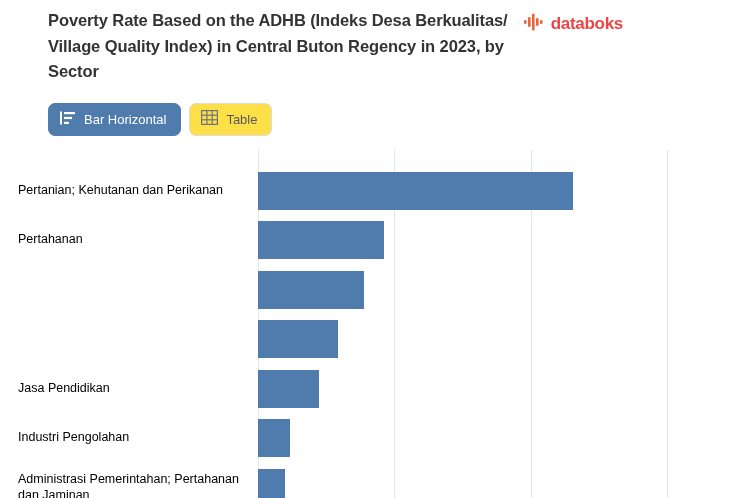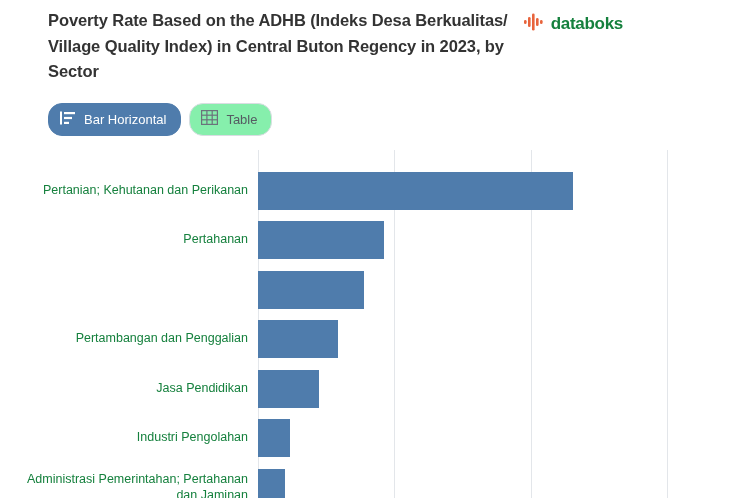--- a/index.html
+++ b/index.html
@@ -40,50 +40,50 @@
     gap: 5px;
     padding-top: 5px;
     white-space: nowrap;
   }
   .brand-mark {
     display: block;
   }
   .brand-name {
     font-size: 17px;
     font-weight: bold;
-    color: #15803d;
+    color: #ef4444;
     letter-spacing: -0.3px;
   }
 
   
   .toggles {
     display: flex;
     align-items: center;
     gap: 8px;
     margin: 18px 0 0 48px;
   }
   .toggle-btn {
     display: inline-flex;
     align-items: center;
     gap: 8px;
     height: 33px;
     padding: 0 14px 0 11px;
-    border-radius: 14px;
+    border-radius: 7px;
     font-size: 13px;
     cursor: pointer;
     border: 1px solid transparent;
     user-select: none;
   }
   .toggle-btn.active {
     background: #4F7CAC;
     color: #ffffff;
     border-color: #4F7CAC;
   }
   .toggle-btn.inactive {
-    background: #86efac;
+    background: #fde047;
     color: #555b62;
     border-color: #d9dde2;
   }
   .toggle-ico { display: block; }
 
   
   .chart-wrap {
     position: relative;
     margin-top: 14px;
     width: 753px;
@@ -124,24 +124,24 @@
   .labels {
     position: absolute;
     left: 0;
     top: 0;
     width: 258px;
     height: 350px;
   }
   .lbl {
     position: absolute;
     right: 10px;
-    text-align: right;
+    text-align: left;
     font-size: 12.5px;
     line-height: 1.25;
-    color: #15803d;
+    color: #000000;
     width: 230px;
   }
 </style>
 </head>
 <body>
 
 <div class="page">
 
   <div class="header">
     <div class="title">Poverty Rate Based on the ADHB (Indeks Desa Berkualitas/ Village Quality Index) in Central Buton Regency in 2023, by Sector</div>
@@ -182,21 +182,20 @@
         </svg>
       </span>
       <span>Table</span>
     </div>
   </div>
 
   <div class="chart-wrap">
     <div class="labels">
         <div class="lbl" style="top: 33px;">Pertanian; Kehutanan dan Perikanan</div>
         <div class="lbl" style="top: 82.5px;">Pertahanan</div>
-        <div class="lbl" style="top: 181.5px;">Pertambangan dan Penggalian</div>
         <div class="lbl" style="top: 280.5px;">Industri Pengolahan</div>
         <div class="lbl" style="top: 231px;">Jasa Pendidikan</div>
         <div class="lbl" style="top: 322.5px;">Administrasi Pemerintahan; Pertahanan dan Jaminan</div>
       </div>
     <div class="plot">
       <div class="gridlines">
           <div class="gridline" style="left: 0px;"></div>
           <div class="gridline" style="left: 136.333px;"></div>
           <div class="gridline" style="left: 272.667px;"></div>
           <div class="gridline" style="left: 409px;"></div>

